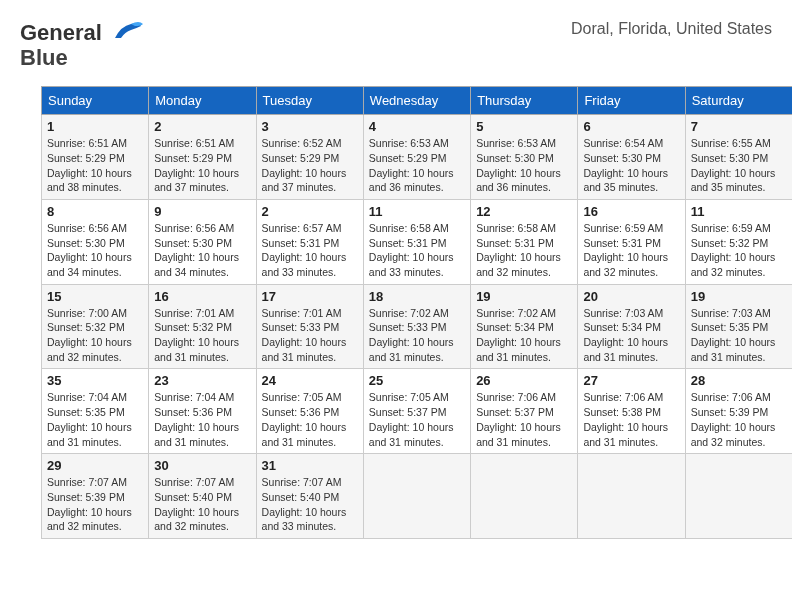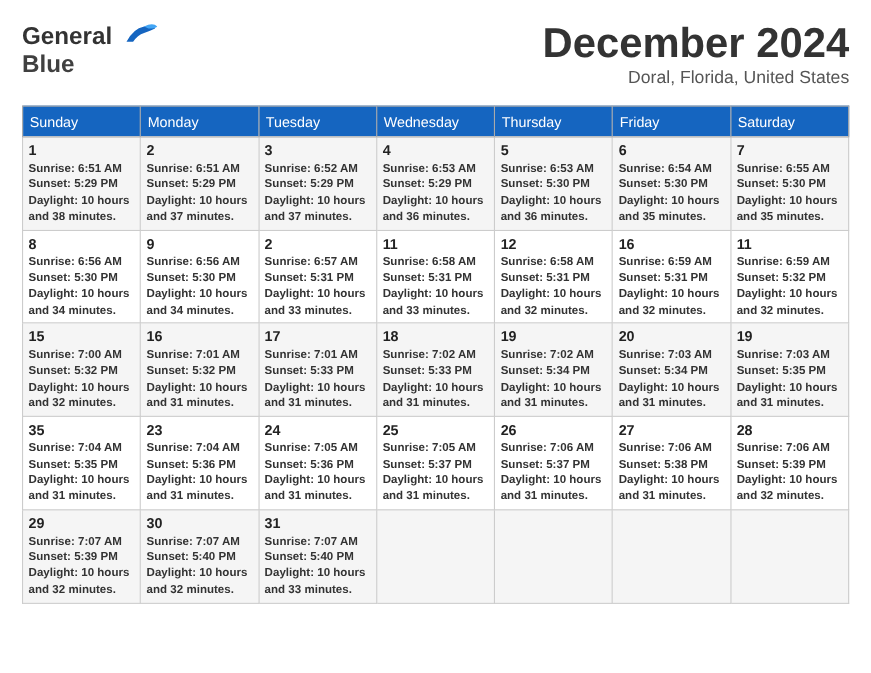--- a/index.html
+++ b/index.html
@@ -37,20 +37,21 @@
       line-height: 1.1;
     }
     .location {
       font-size: 16px;
       color: #555;
     }
     .calendar {
       width: 100%;
       border-collapse: collapse;
       font-size: 11px;
+      margin-left: 21px;
     }
     .calendar th {
       background-color: #1565c0;
       color: #fff;
       text-align: left;
       padding: 6px 6px;
       font-size: 13px;
       font-weight: normal;
       border: 1px solid #aaa;
     }
@@ -72,21 +73,20 @@
       font-size: 13px;
       font-weight: bold;
       color: #222;
       display: block;
       margin-bottom: 2px;
     }
     .day-info {
       font-size: 10.5px;
       color: #333;
       line-height: 1.4;
-      font-weight: bold;
     }
     .empty-cell {
       background: #f5f5f5 !important;
     }
   </style>
 </head>
 <body>
 
 <div class="header">
   <div class="logo">
@@ -98,21 +98,20 @@
               <path d="M4 20 Q10 8 20 6 Q28 4 30 8 Q26 10 20 12 Q14 14 10 20 Z" fill="#1565c0"></path>
               <path d="M20 6 Q28 2 32 6 Q30 8 24 8 Z" fill="#42a5f5"></path>
             </svg>
           </div>
           <div style="font-size:22px;font-weight:bold;color:#404040;margin-top:-2px;">Blue</div>
         </div>
       </div>
     </div>
   </div>
   <div class="title-block">
-    <div class="month-title">December 2024</div>
     <div class="location">Doral, Florida, United States</div>
   </div>
 </div>
 
 <table class="calendar">
   <thead>
     <tr>
     <th>Sunday</th>
         <th>Monday</th>
         <th>Tuesday</th>

